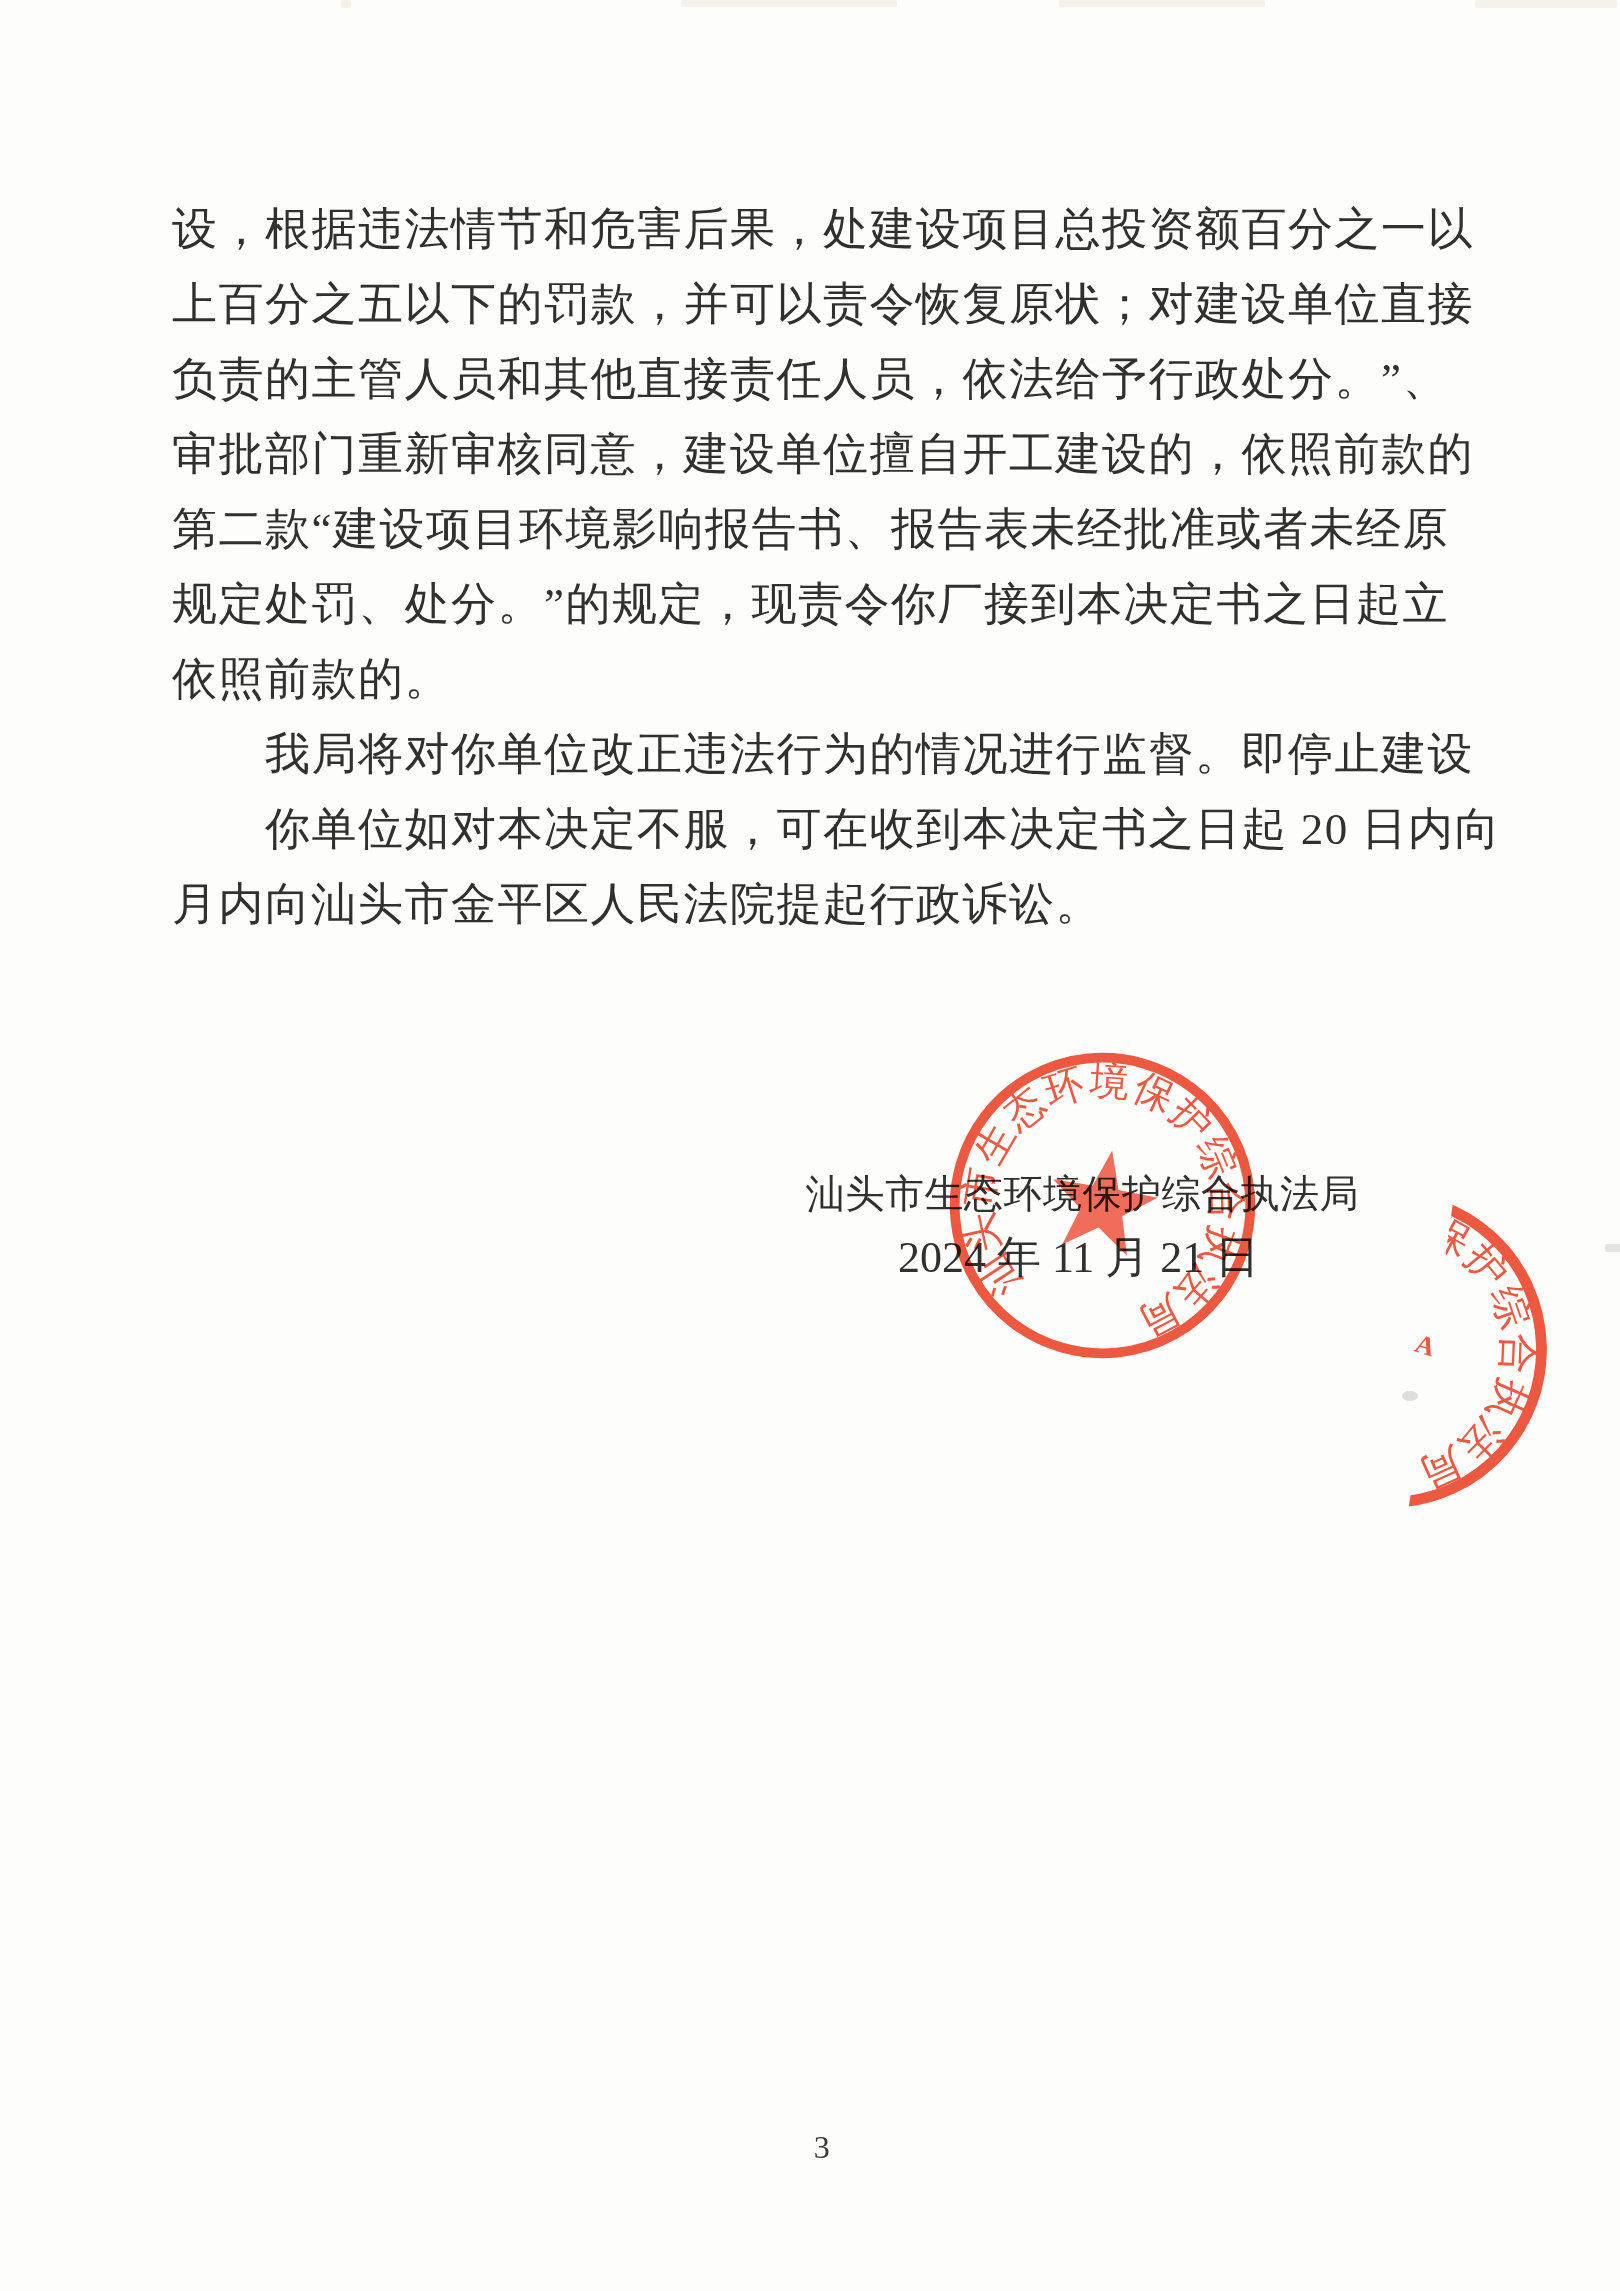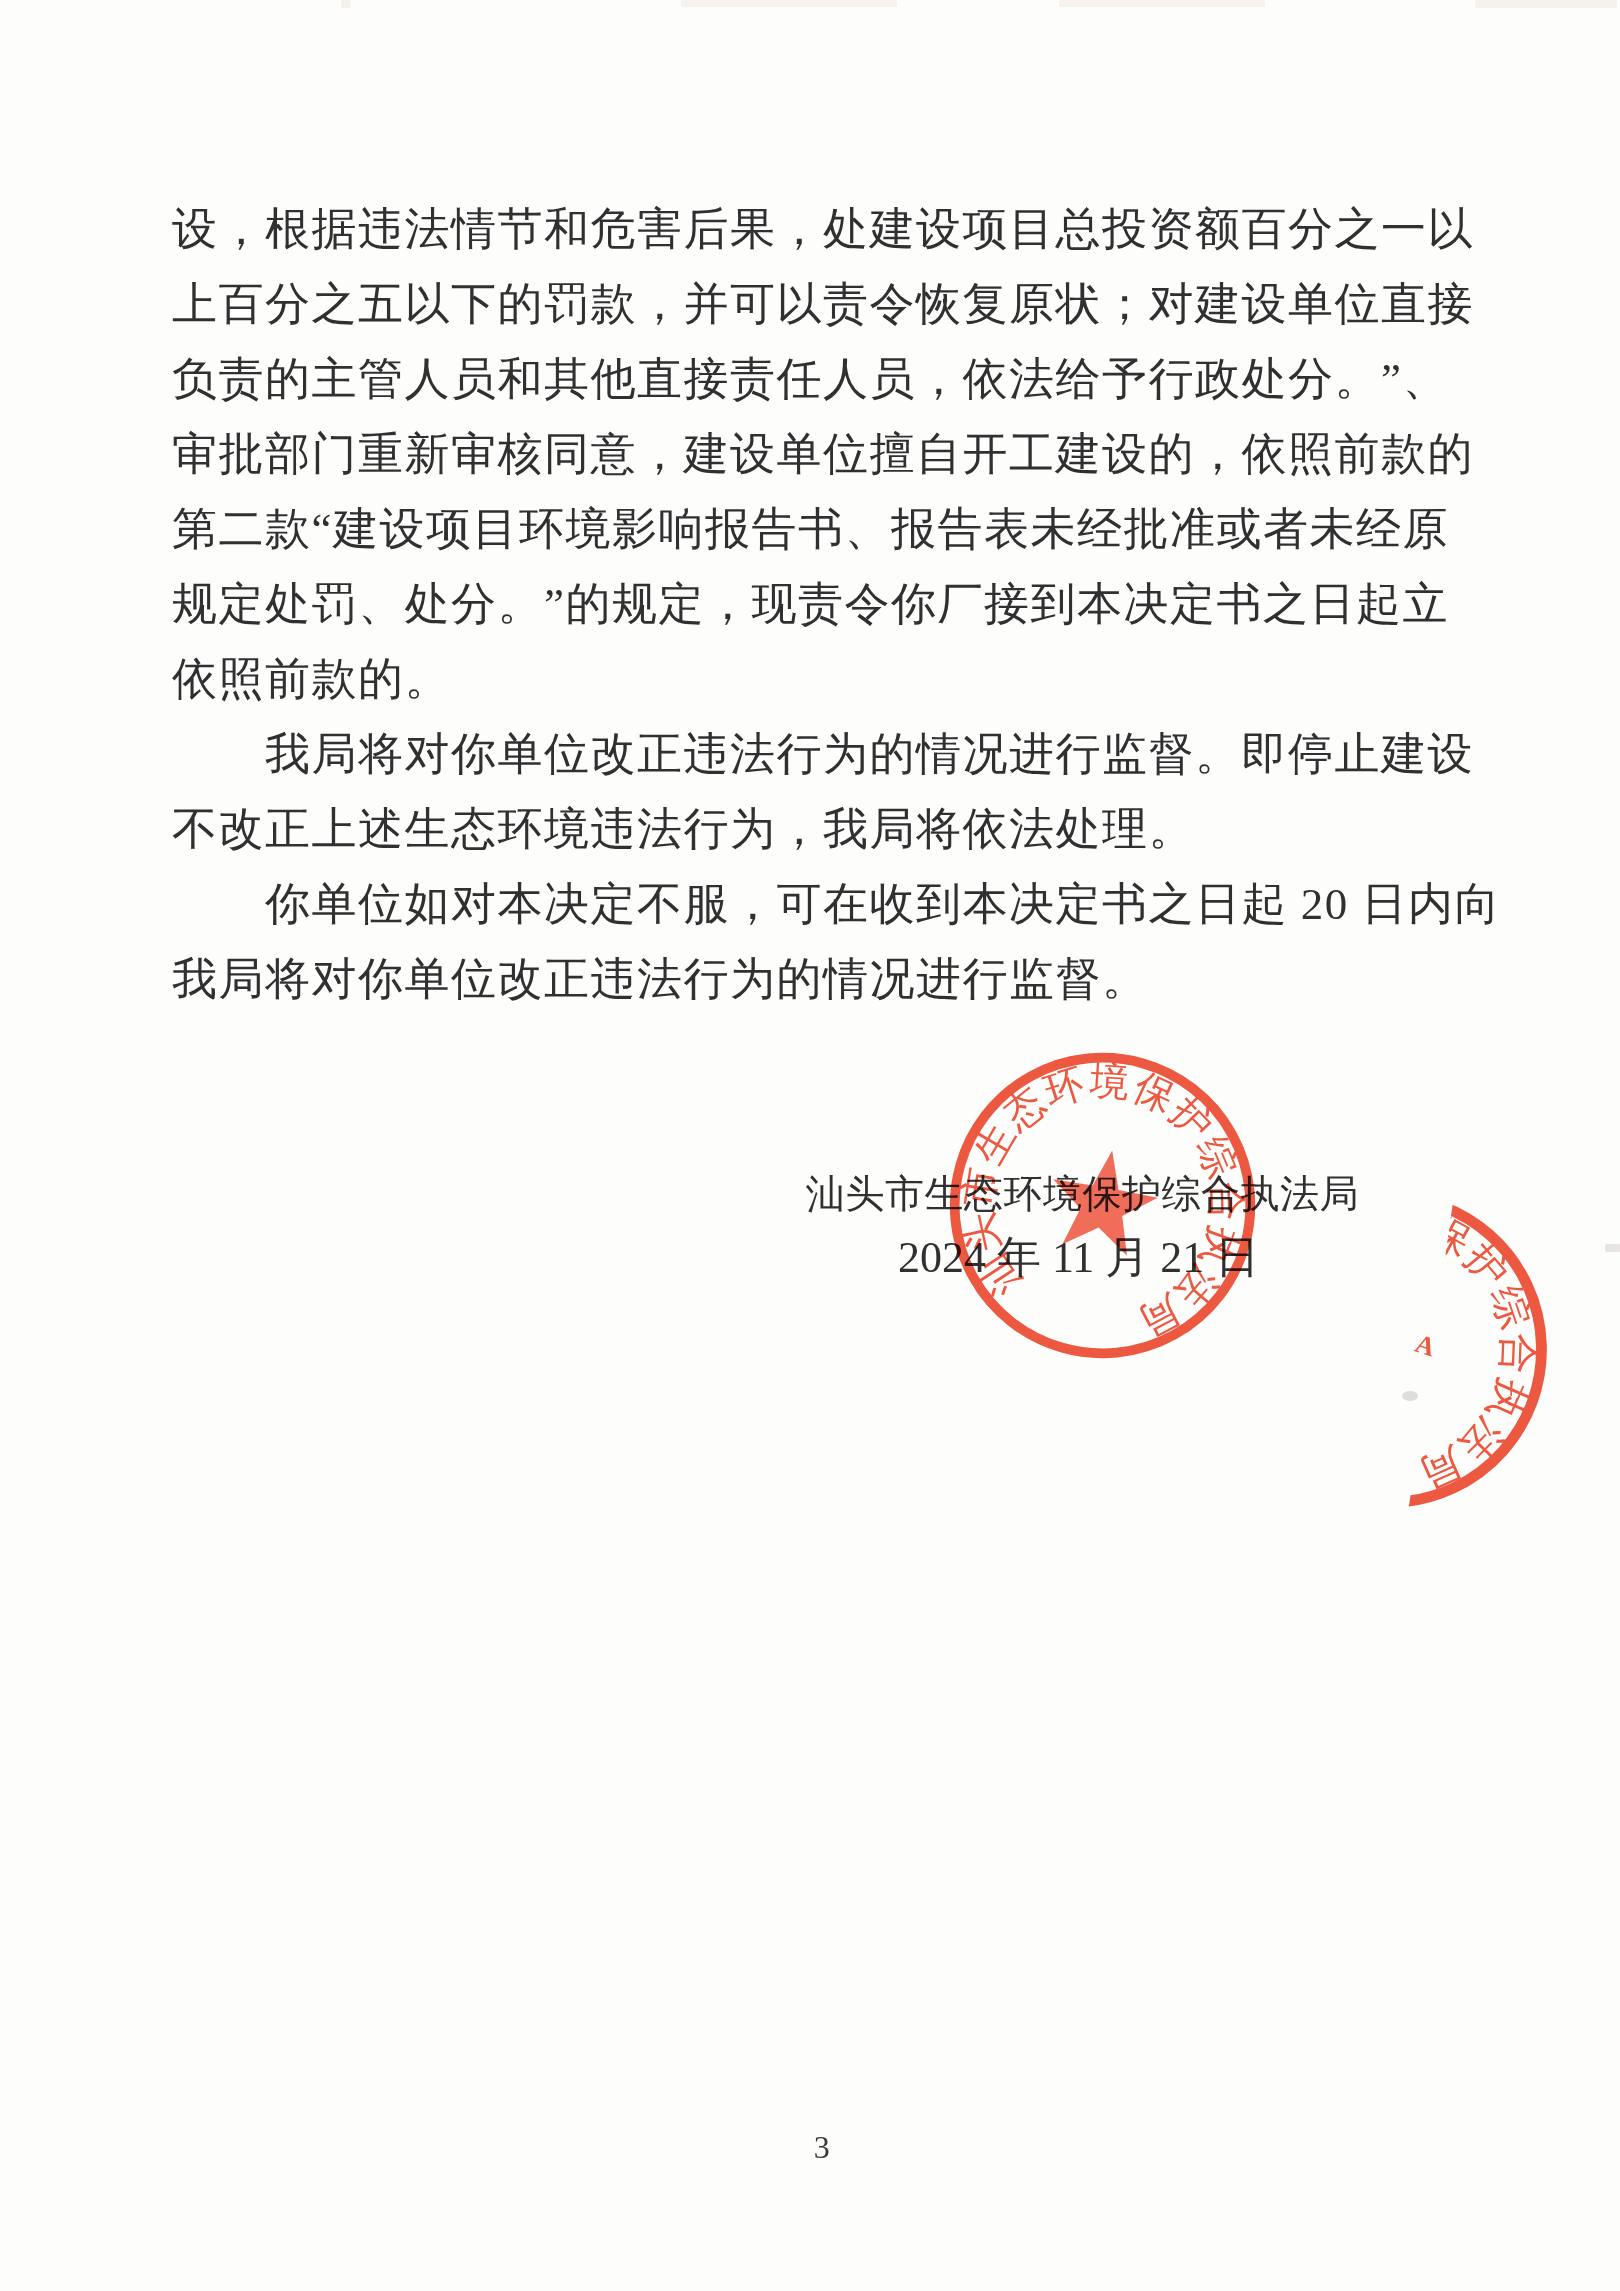--- a/index.html
+++ b/index.html
@@ -89,23 +89,22 @@
 
   <div class="body-text">
     <div class="line">设，根据违法情节和危害后果，处建设项目总投资额百分之一以</div>
     <div class="line">上百分之五以下的罚款，并可以责令恢复原状；对建设单位直接</div>
     <div class="line">负责的主管人员和其他直接责任人员，依法给予行政处分。”、</div>
     <div class="line">审批部门重新审核同意，建设单位擅自开工建设的，依照前款的</div>
     <div class="line">第二款“建设项目环境影响报告书、报告表未经批准或者未经原</div>
     <div class="line">规定处罚、处分。”的规定，现责令你厂接到本决定书之日起立</div>
     <div class="line">依照前款的。</div>
     <div class="line indent">我局将对你单位改正违法行为的情况进行监督。即停止建设</div>
-    <div class="line">不改正上述生态环境违法行为，我局将依法处理。</div>
     <div class="line indent">你单位如对本决定不服，可在收到本决定书之日起 20 日内向</div>
-    <div class="line">我局将对你单位改正违法行为的情况进行监督。</div>
+    <div class="line">月内向汕头市金平区人民法院提起行政诉讼。</div>
   </div>
 
   <div class="signature">汕头市生态环境保护综合执法局</div>
   <div class="date">2024 年 11 月 21 日</div>
 
   <div class="seal seal-main">
     <svg viewBox="0 0 330 330">
       <g transform="rotate(16 165 165)">
         <circle cx="165" cy="165" r="151" fill="none" stroke="currentColor" stroke-width="10"></circle>
         <path id="sealRingPath" d="M 108.5 262.9 A 113 113 0 1 1 221.5 262.9" fill="none"></path>

